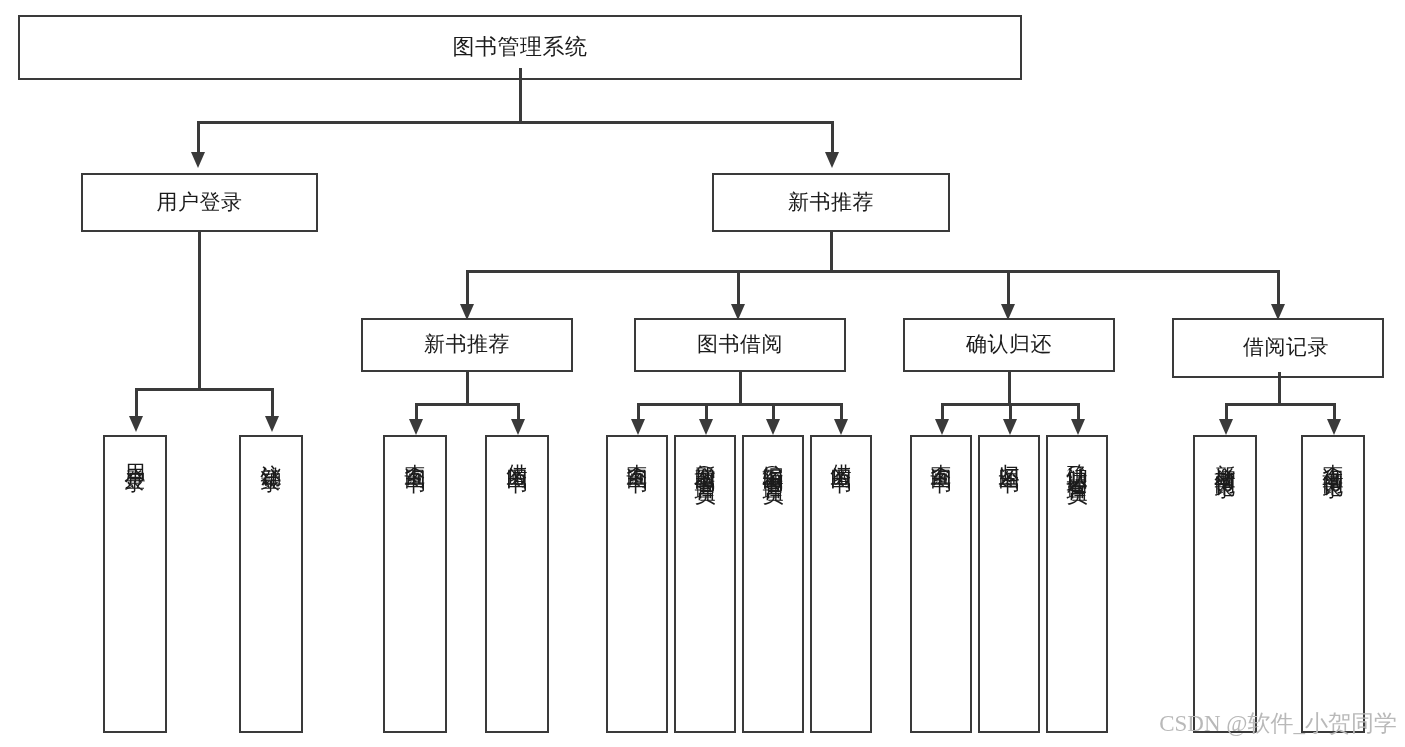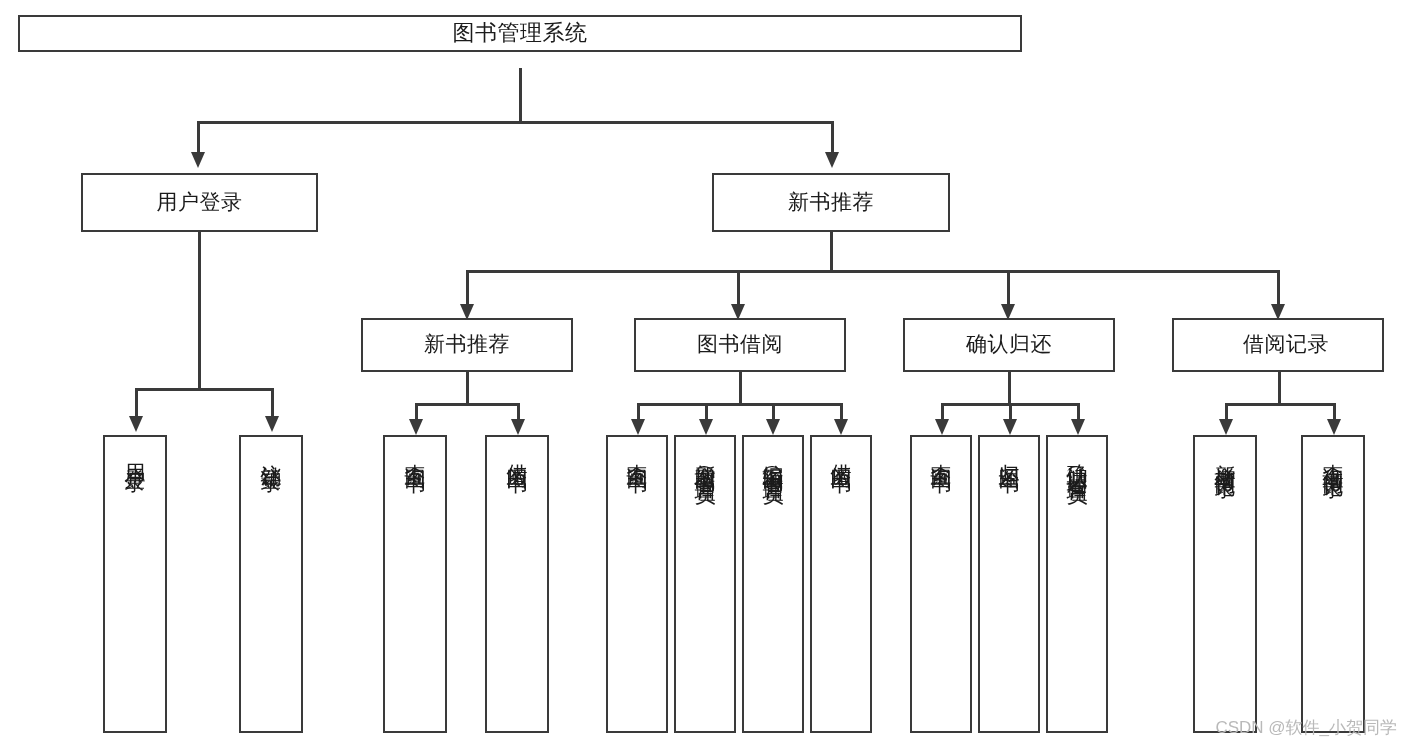--- a/index.html
+++ b/index.html
@@ -70,33 +70,33 @@
     height: 0;
     border-left: 7px solid transparent;
     border-right: 7px solid transparent;
     border-top: 16px solid #3a3a3a;
   }
   
   #watermark {
     position: absolute;
     right: 8px;
     bottom: 8px;
-    font-size: 17px;
+    font-size: 23px;
     color: #b9b9b9;
-    font-family: Liberation Sans, sans-serif;
+    font-family: Liberation Serif, serif;
     white-space: nowrap;
     pointer-events: none;
   }
 </style>
 </head>
 <body>
 
 <div id="canvas">
 
-  <div class="node horiz root" style="left:18px; top:15px; width:1004px; height:37px;font-family:Liberation Serif, serif;">
+  <div class="node horiz root" style="left:18px; top:15px; width:1004px; height:65px;font-family:Liberation Serif, serif;">
     <span class="label">图书管理系统</span>
   </div>
 
   <div class="ln v" style="left:519px; top:68px; height:53px;"></div>
 
   <div class="ln h" style="left:197px; top:121px; width:636px;"></div>
 
   <div class="ln v" style="left:197px; top:121px; height:33px;"></div>
   <div class="arrow" style="left:191px; top:152px;"></div>
 
@@ -134,21 +134,21 @@
   </div>
 
   <div class="node horiz" style="left:634px; top:318px; width:212px; height:54px;">
     <span class="label">图书借阅</span>
   </div>
 
   <div class="node horiz" style="left:903px; top:318px; width:212px; height:54px;">
     <span class="label">确认归还</span>
   </div>
 
-  <div class="node horiz" style="left:1172px; top:318px; width:212px; height:54px;padding-left:16px;">
+  <div class="node horiz" style="left:1172px; top:318px; width:212px; height:60px;padding-left:16px;">
     <span class="label">借阅记录</span>
   </div>
 
   <div class="ln v" style="left:466px; top:372px; height:33px;"></div>
   <div class="ln h" style="left:415px; top:403px; width:104px;"></div>
   <div class="ln v" style="left:415px; top:403px; height:18px;"></div>
   <div class="arrow" style="left:409px; top:419px;"></div>
   <div class="ln v" style="left:517px; top:403px; height:18px;"></div>
   <div class="arrow" style="left:511px; top:419px;"></div>
 

